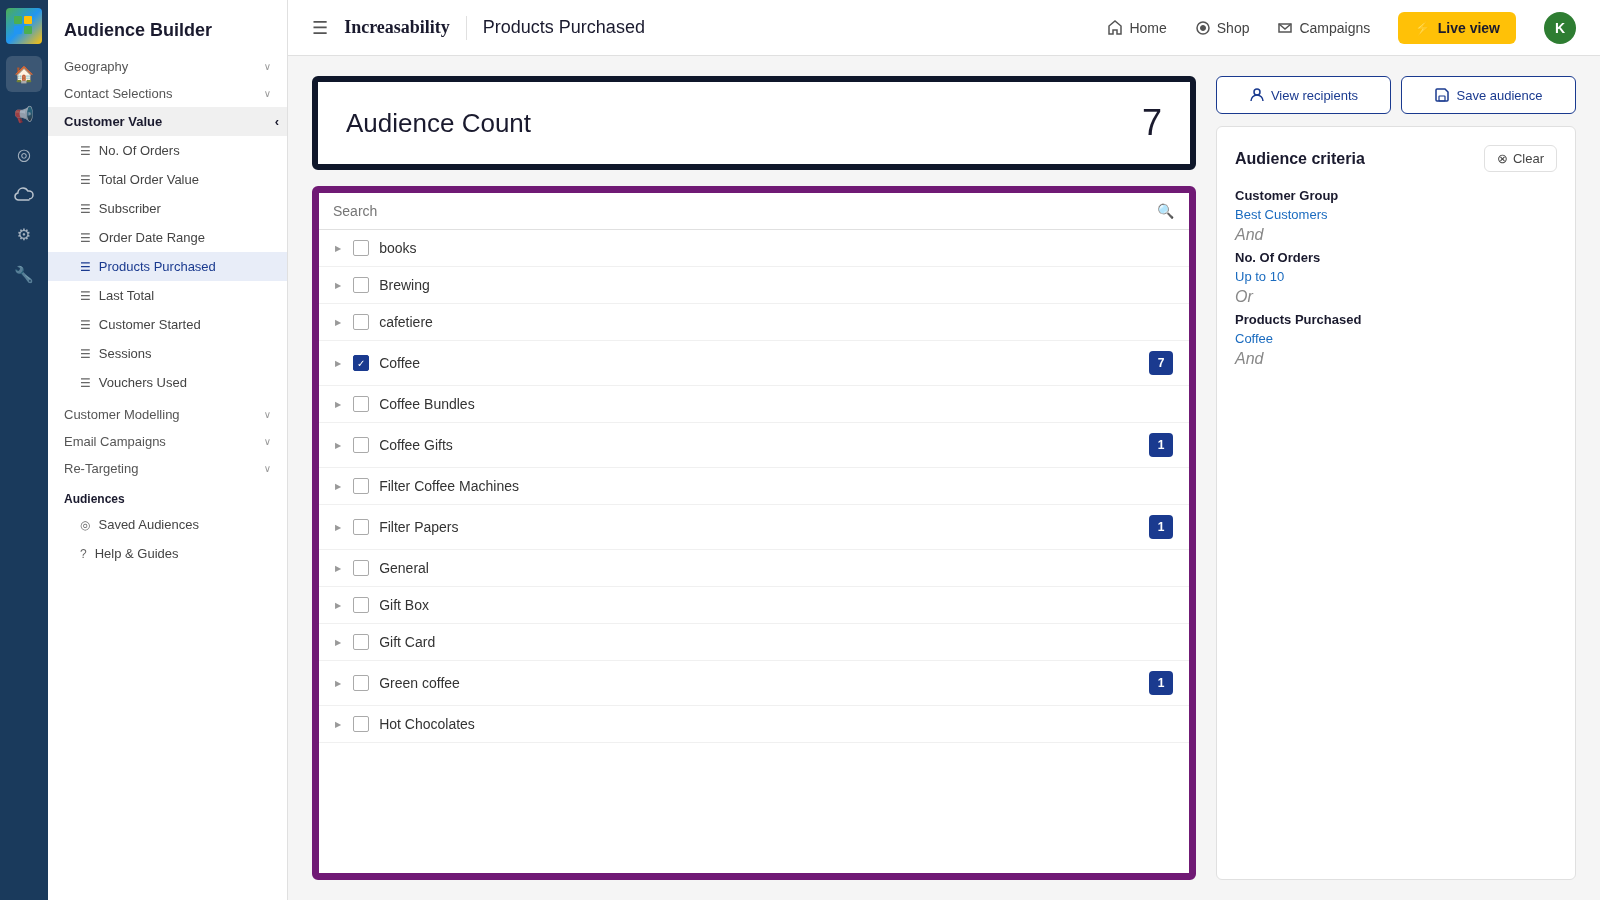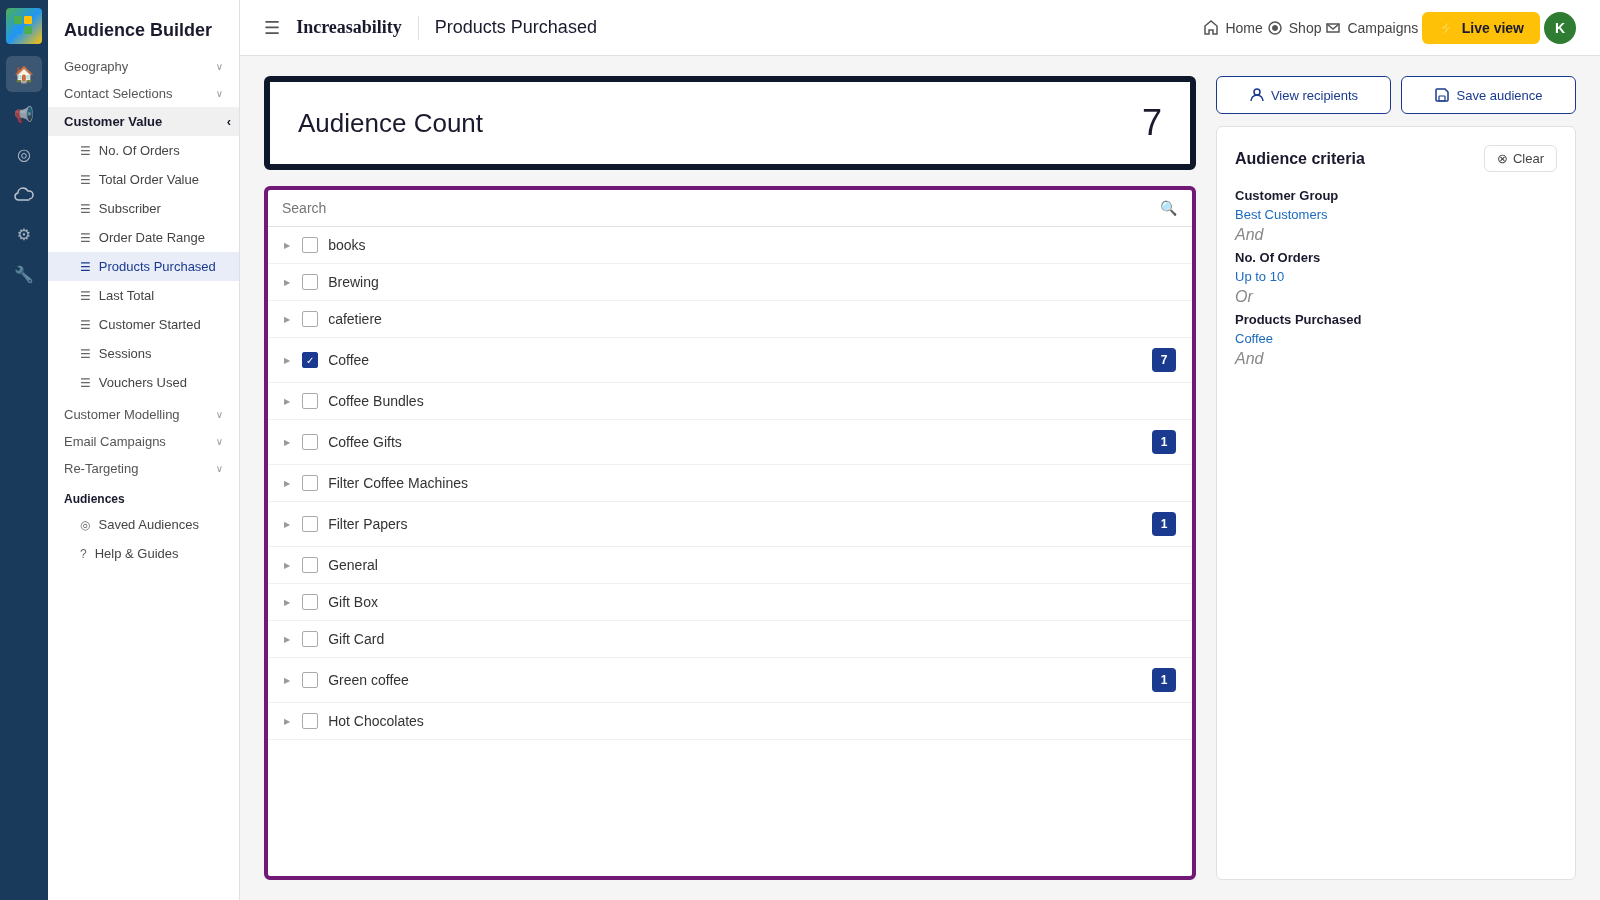--- a/index.html
+++ b/index.html
@@ -35,21 +35,21 @@
       justify-content: center;
       color: rgba(255,255,255,0.6);
       cursor: pointer;
       font-size: 16px;
     }
     .icon-bar-item:hover, .icon-bar-item.active { background: rgba(255,255,255,0.15); color: white; }
     .icon-bar-item.active { color: white; }
 
     
     .sidebar {
-      width: 192px;
+      width: 240px;
       background: white;
       border-right: 1px solid #e0e0e0;
       overflow-y: auto;
       flex-shrink: 0;
     }
     .sidebar-header {
       padding: 20px 16px 12px;
       font-size: 18px;
       font-weight: 700;
       color: #1a1a2e;
@@ -122,21 +122,21 @@
     }
     .topnav-logo {
       font-size: 18px;
       font-weight: 700;
       color: #1a1a2e;
       font-family: Liberation Serif, serif;
     }
     .topnav-divider { width: 1px; height: 24px; background: #e0e0e0; }
     .topnav-title { font-size: 18px; color: #1a1a2e; font-weight: 400; }
     .topnav-hamburger { font-size: 18px; color: #555; cursor: pointer; }
-    .topnav-right { margin-left: auto; display: flex; gap: 4px; }
+    .topnav-right { margin-left: auto; display: flex; gap: 28px; }
     .topnav-link {
       display: flex; align-items: center; gap: 6px;
       font-size: 14px; color: #444; cursor: pointer; text-decoration: none;
     }
     .live-view-btn {
       background: #FFC107;
       color: #1a1a2e;
       border: none;
       padding: 8px 16px;
       border-radius: 6px;
@@ -189,21 +189,21 @@
     }
     .audience-count-value {
       font-size: 36px;
       color: #1a1a2e;
       font-weight: 300;
     }
 
     
     .products-panel {
       background: white;
-      border: 4px solid #701a75;
+      border: 7px solid #701a75;
       border-radius: 6px;
       flex: 1;
       display: flex;
       flex-direction: column;
       overflow: hidden;
     }
     .search-bar {
       padding: 10px 14px;
       border-bottom: 1px solid #e0e0e0;
       display: flex;

